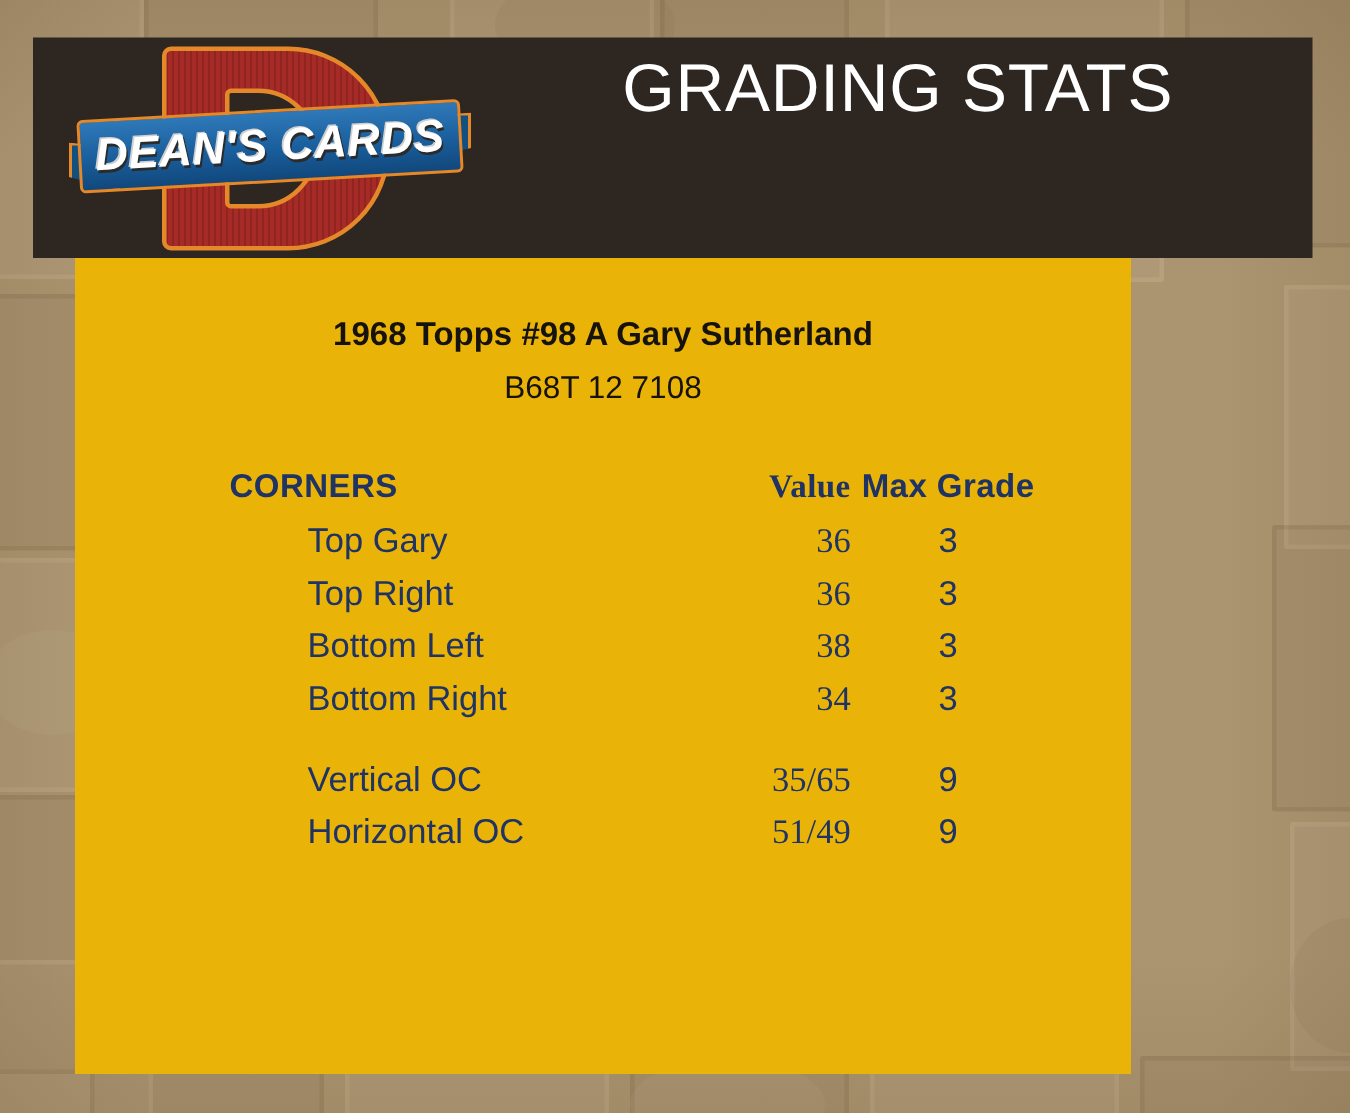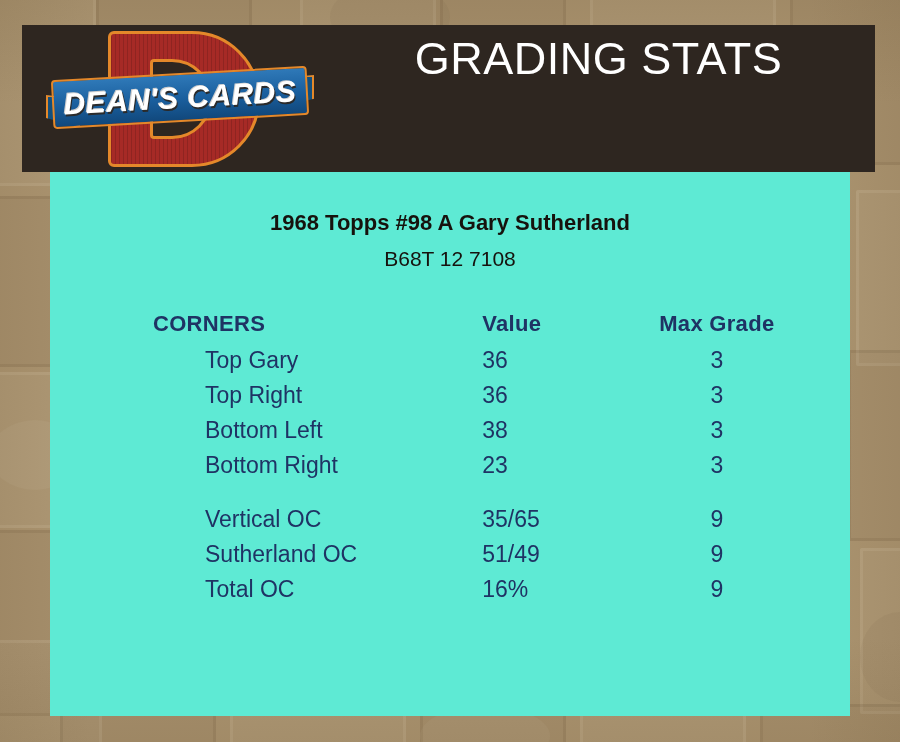--- a/index.html
+++ b/index.html
@@ -184,23 +184,23 @@
     font-weight: normal;
     line-height: 1.2;
     margin-top: 6px;
   }
 
   
   #content-panel {
     position: absolute;
     left: 50px;
     top: 172px;
-    width: 800px;
+    width: 704px;
     height: 544px;
-    background: #5eead4;
+    background: #eab308;
   }
 
   #card-title {
     text-align: center;
     font-size: 22px;
     font-weight: bold;
     color: #16120d;
     margin-top: 38px;
   }
   #card-code {
@@ -222,21 +222,21 @@
     border-collapse: collapse;
     color: #1f3364;
   }
   .stat-table td {
     padding: 0;
     height: 35px;
     vertical-align: middle;
     font-size: 23px;
   }
   .col-label  { width: 330px; text-align: left; }
-  .col-value  { width: 190px; text-align: left; }
+  .col-value  { width: 190px; text-align: right; font-family: Liberation Serif, serif; }
   .col-grade  { width: 180px; text-align: center; }
 
   tr.section-head td {
     font-weight: bold;
     font-size: 22px;
     letter-spacing: 0.3px;
     height: 38px;
   }
   tr.section-head td.col-label { padding-left: 0; }
   tr.data-row td.col-label { padding-left: 52px; }
@@ -318,37 +318,32 @@
             <td class="col-value">36</td>
             <td class="col-grade">3</td>
           </tr>
           <tr class="data-row">
             <td class="col-label">Bottom Left</td>
             <td class="col-value">38</td>
             <td class="col-grade">3</td>
           </tr>
           <tr class="data-row">
             <td class="col-label">Bottom Right</td>
-            <td class="col-value">23</td>
+            <td class="col-value">34</td>
             <td class="col-grade">3</td>
           </tr>
           <tr class="spacer">
             <td colspan="3"></td>
           </tr>
           <tr class="data-row">
             <td class="col-label">Vertical OC</td>
             <td class="col-value">35/65</td>
             <td class="col-grade">9</td>
           </tr>
           <tr class="data-row">
-            <td class="col-label">Sutherland OC</td>
+            <td class="col-label">Horizontal OC</td>
             <td class="col-value">51/49</td>
-            <td class="col-grade">9</td>
-          </tr>
-          <tr class="data-row">
-            <td class="col-label">Total OC</td>
-            <td class="col-value">16%</td>
             <td class="col-grade">9</td>
           </tr>
         </tbody>
     </table>
   </div>
 </div>
 
 </body></html>

